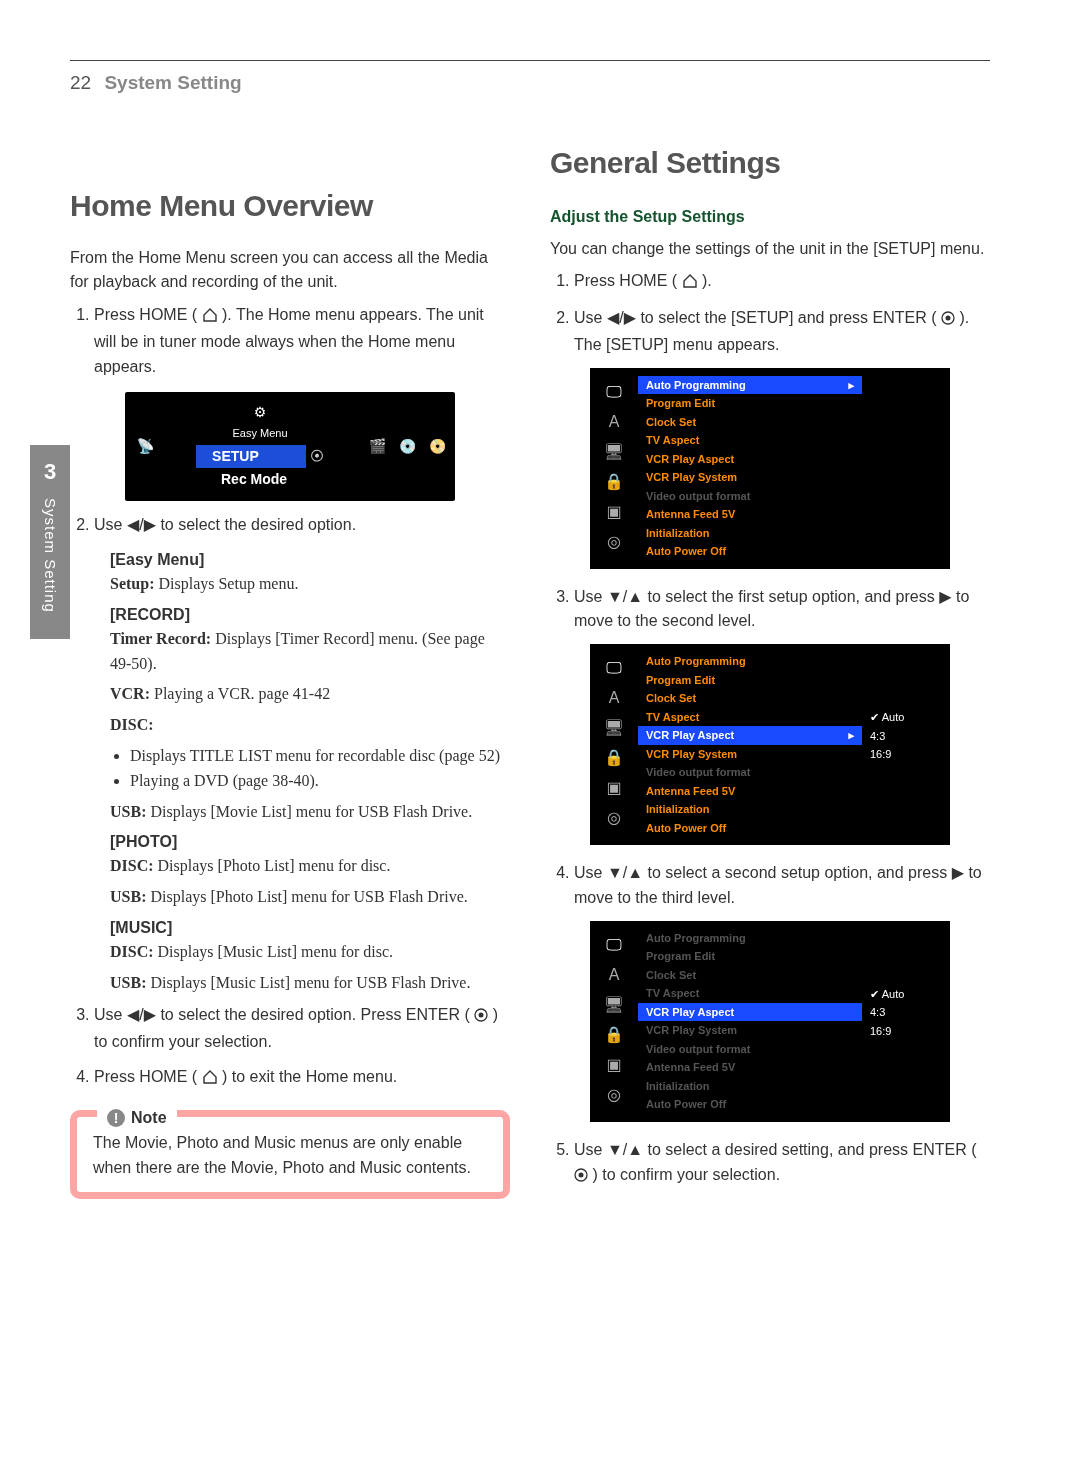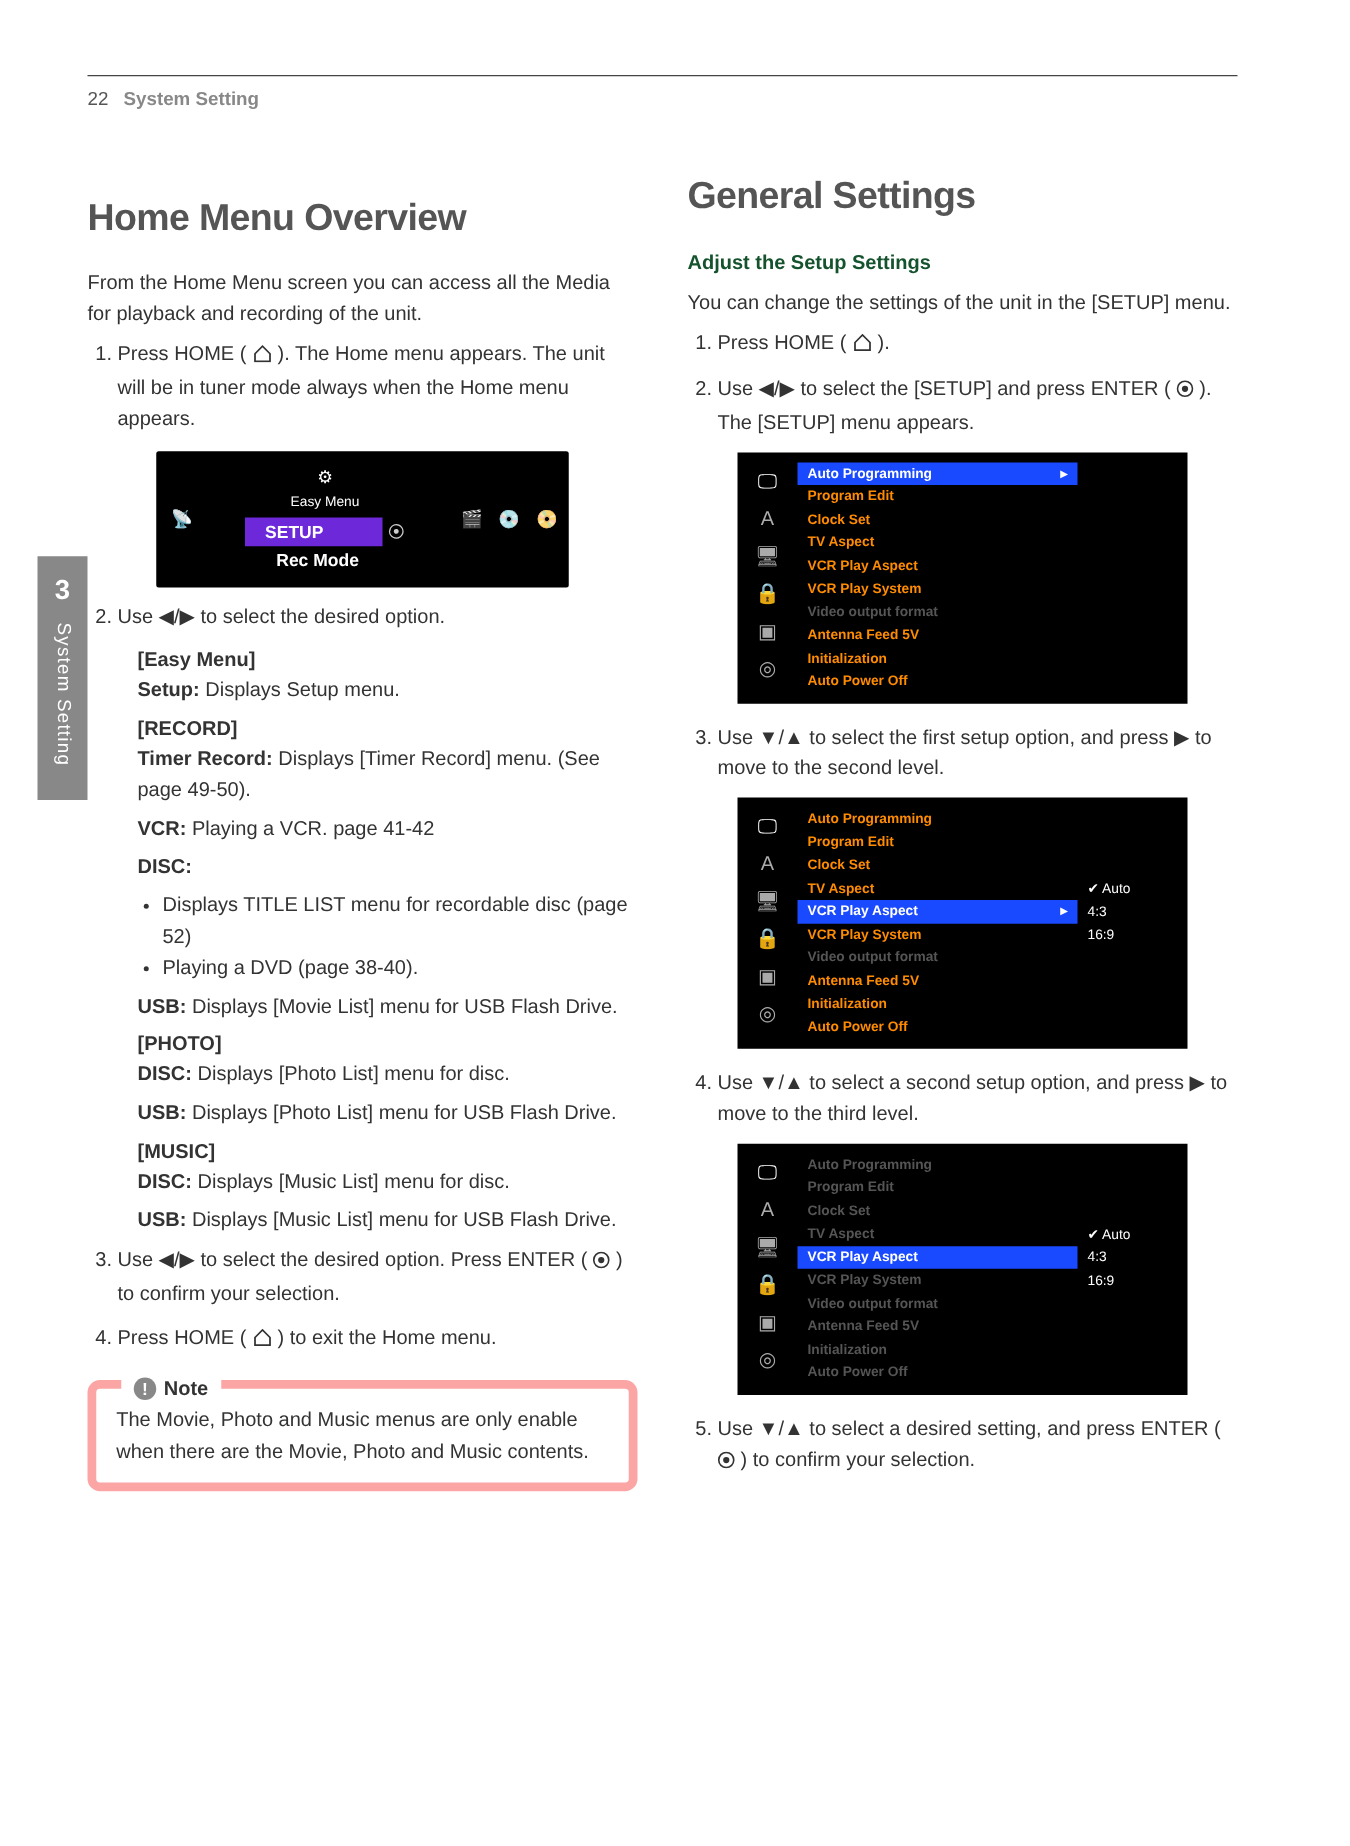--- a/index.html
+++ b/index.html
@@ -1,45 +1,45 @@
 <!DOCTYPE html>
 <html><head>
 <meta charset="utf-8">
 <style>
   * { box-sizing: border-box; margin: 0; padding: 0; }
   body { font-family: Arial, Helvetica, sans-serif; color: #333; background: #fff; width: 1080px; margin: 0 auto; padding: 60px 90px 60px 70px; position: relative; font-size: 16px; line-height: 1.5; }
   .header-line { border-top: 1px solid #444; margin-bottom: 8px; }
-  .page-hdr { font-size: 15px; color: #555; margin-bottom: 30px; }
+  .page-hdr { font-size: 19px; color: #555; margin-bottom: 30px; }
   .page-hdr .pgnum { display:inline-block; margin-right:8px; }
   .page-hdr .sect { font-weight: bold; color: #888; }
   .side-tab { position: absolute; left: 30px; top: 445px; width: 40px; background:#888; color:#fff; text-align:center; padding:10px 0 20px; font-size:15px; }
   .side-tab .num { font-size:22px; font-weight:bold; display:block; margin-bottom:10px; }
   .side-tab .txt { writing-mode: vertical-rl; display:inline-block; letter-spacing:1px; }
   .columns { display:flex; gap:40px;align-items:flex-end; }
   .col { flex:1 1 0; }
   h1 { font-size: 30px; font-weight: 600; color:#555; margin: 12px 0 18px; letter-spacing: -0.5px; }
   h2 { font-size: 16px; font-weight: bold; color:#14532d; margin: 20px 0 8px; }
   p, li { font-size: 16px; line-height: 1.55; color:#333; }
   ol { padding-left: 24px; margin: 8px 0; }
   ol > li { margin-bottom: 10px; }
   .indent { margin-left: 40px; }
-  .indent p, .indent ul { margin-bottom: 6px; }
+  .indent p, .indent ul { margin-bottom: 6px; font-family: Liberation Serif, serif; }
   .indent strong.hd { display:block; margin-top:6px; }
   ul { padding-left: 20px; margin: 4px 0 6px; }
   .icon { display:inline-block; vertical-align:-2px; }
   .note-box { border:7px solid #fca5a5; border-radius:10px; padding:14px 16px 12px; margin-top:18px; position:relative; }
   .note-title { position:absolute; top:-11px; left:20px; background:#fff; padding:0 10px; font-weight:bold; font-size:16px; }
   .note-title .bang { display:inline-block; width:18px; height:18px; border-radius:50%; background:#888; color:#fff; font-weight:bold; text-align:center; line-height:18px; margin-right:6px; font-size:14px; }
   
   .osd { background:#000; color:#fff; font-family:Arial,sans-serif; font-size:12px; border-radius:2px; padding:10px 12px; margin:12px auto; width:330px; }
   .osd-icons { display:flex; gap:16px; align-items:center; font-size:14px; }
   .osd-center { text-align:center; flex:1; }
   .osd-center .lbl { font-size:11px; margin-top:2px; }
   .osd-menu { margin-top:4px; }
-  .osd-menu .hl { background:#6d28d9; color:#fff; padding:1px 16px; font-weight:bold; display:inline-block; min-width:110px; text-align:left; }
+  .osd-menu .hl { background:#1d4ed8; color:#fff; padding:1px 16px; font-weight:bold; display:inline-block; min-width:110px; text-align:left; }
   .osd-menu .row { padding:1px 16px; font-weight:bold; display:inline-block; min-width:110px; text-align:left; }
   .osd2 { background:#000; padding:8px 0; margin:10px auto 16px; width:360px; font-size:11px; }
   .osd2-row { display:flex; }
   .osd2-iconcol { width:48px; display:flex; flex-direction:column; align-items:center; gap:6px; font-size:16px; color:#aaa; padding-top:4px; }
   .osd2-iconcol .sel { color:#fff; }
   .osd2-list { flex:1; color:#ff8c00; font-weight:bold; }
   .osd2-list .item { padding:1px 8px; }
   .osd2-list .dim { color:#555; }
   .osd2-list .hl { background:#1a4aff; color:#fff; display:flex; align-items:center; justify-content:space-between; padding:1px 8px; }
   .osd2-opts { width:88px; color:#fff; font-size:11px; padding-left:8px; }

